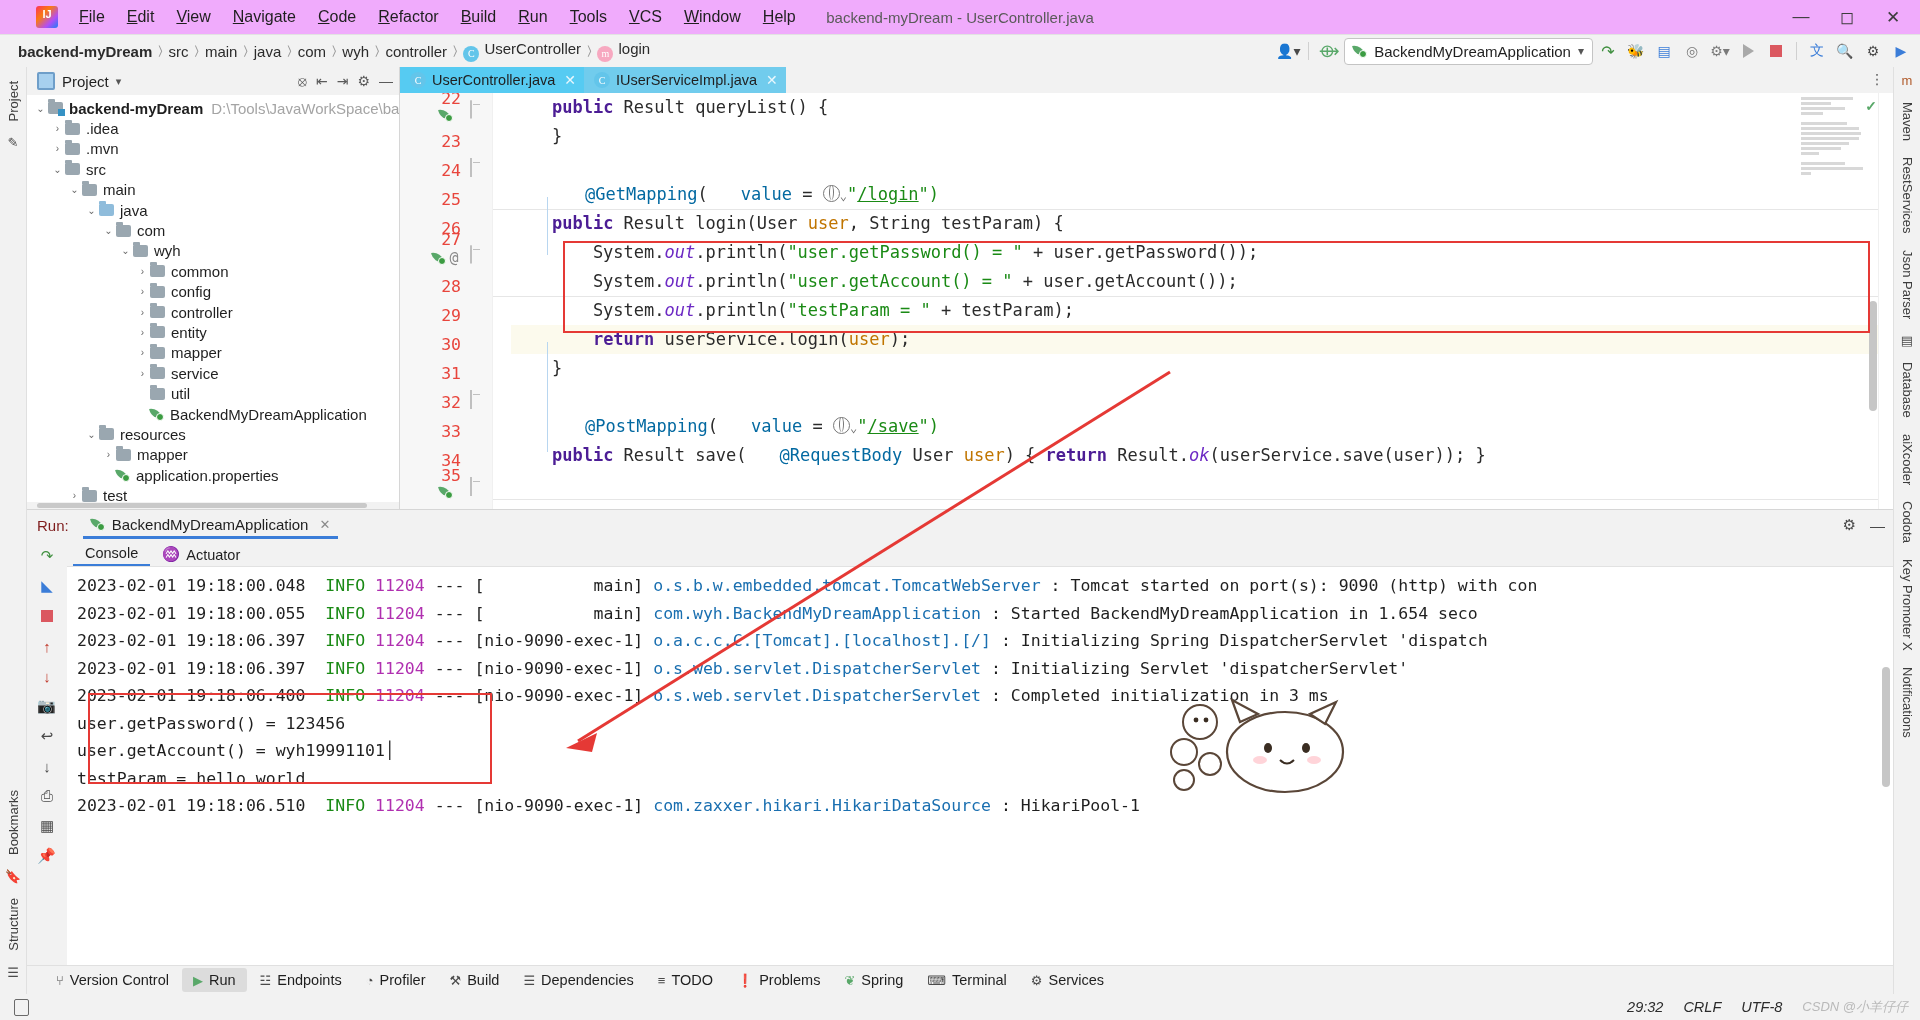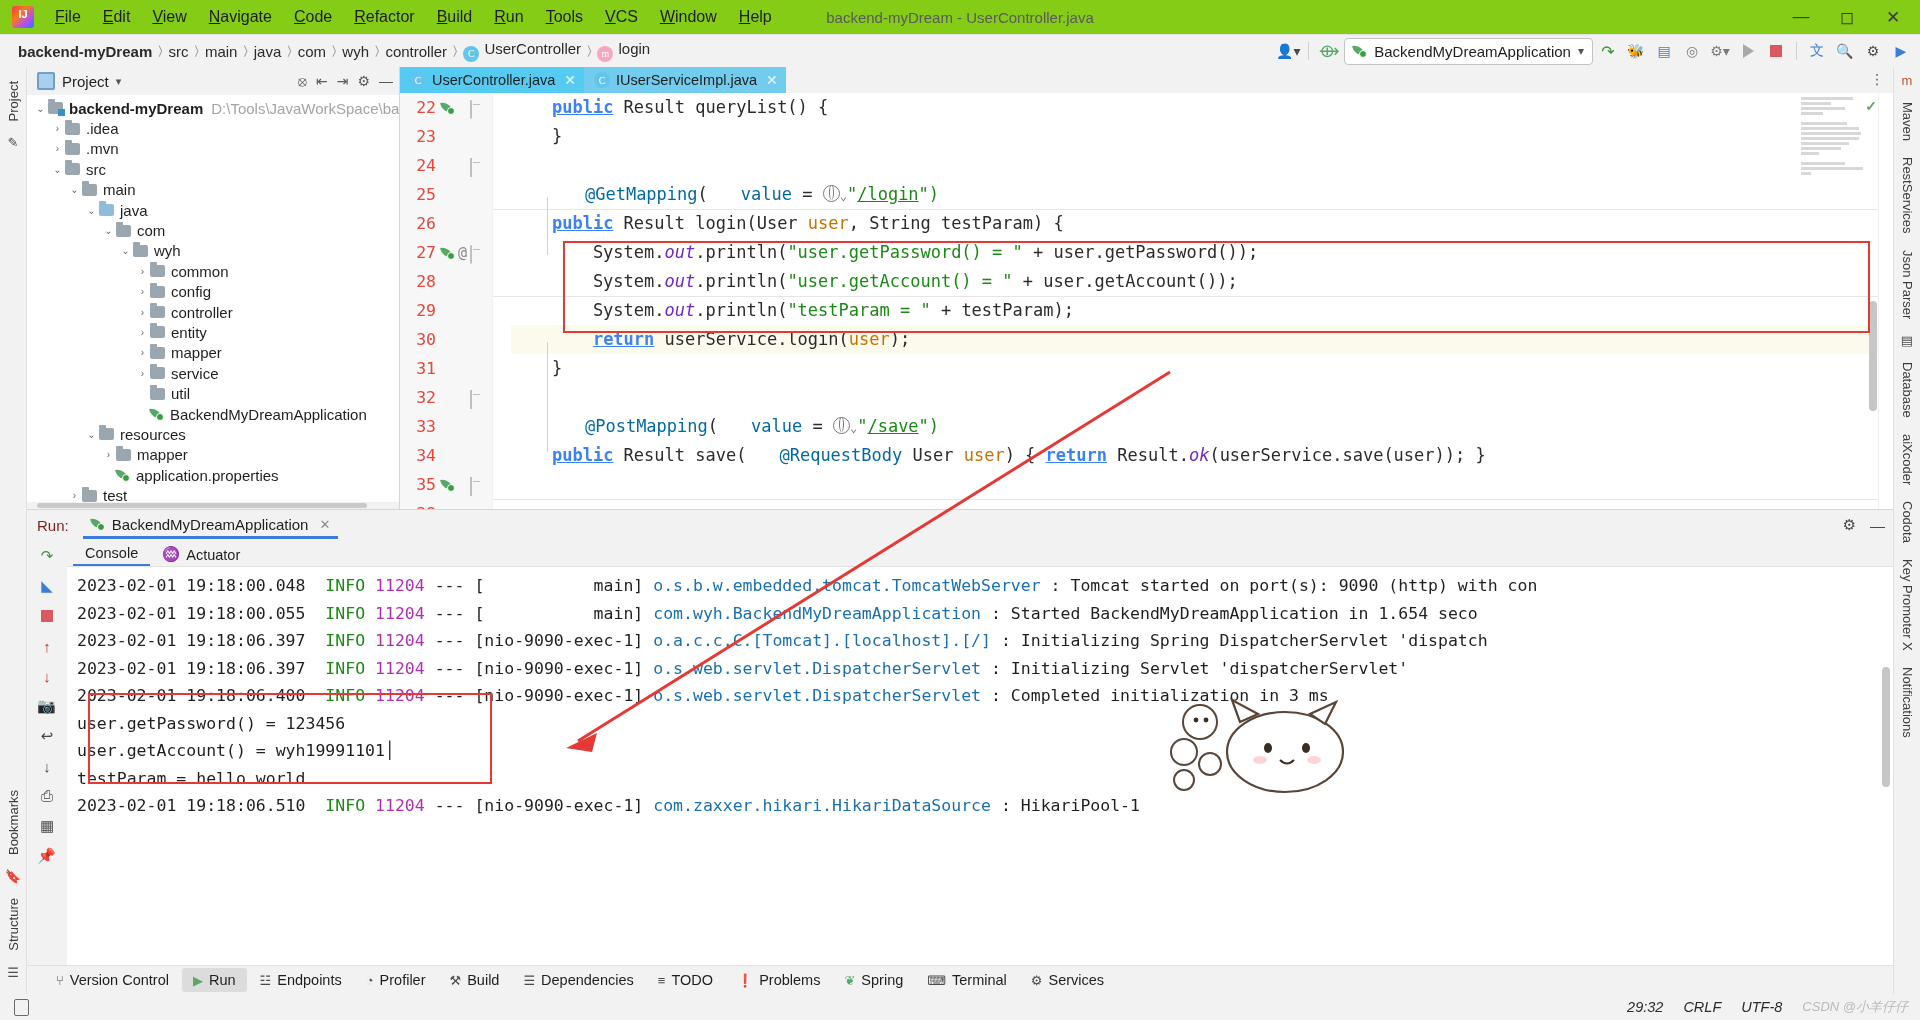--- a/index.html
+++ b/index.html
@@ -5,21 +5,21 @@
   html,body{margin:0;padding:0;}
   body{
     width:1920px;height:1020px;overflow:hidden;
     font-family:"Liberation Sans", sans-serif;
     font-size:16px;color:#1f1f1f;background:#f2f2f2;
     -webkit-font-smoothing:antialiased;
   }
   .app{position:relative;width:1920px;height:1020px;display:flex;flex-direction:column;background:#f2f2f2;}
 
   
-  .titlebar{height:34px;background:#84cc16;display:flex;align-items:center;border-bottom:1px solid #e2e2e2;flex:none;position:relative;}
+  .titlebar{height:34px;background:#f0abfc;display:flex;align-items:center;border-bottom:1px solid #e2e2e2;flex:none;position:relative;padding-left:24px;}
   .ij-logo{width:22px;height:22px;margin:0 10px 0 12px;border-radius:3px;
       background:linear-gradient(135deg,#fe315d 0%,#f97a12 35%,#b24df7 70%,#1b7ff6 100%);
       position:relative;flex:none;}
   .ij-logo:after{content:"IJ";position:absolute;left:0;right:0;top:2px;text-align:center;color:#fff;font-size:11px;font-weight:bold;font-family:"Liberation Sans",sans-serif;}
   .menu{display:flex;align-items:center;gap:0px;}
   .menu-item{padding:4px 11px;font-size:16px;color:#1f1f1f;cursor:default;}
   .menu-item .mn{text-decoration:underline;}
   .win-title{position:absolute;left:0;right:0;text-align:center;font-size:15px;color:#5a5a5a;pointer-events:none;}
   .win-btns{margin-left:auto;display:flex;align-items:center;padding-right:4px;}
   .win-btn{width:46px;height:32px;display:flex;align-items:center;justify-content:center;color:#3c3c3c;font-size:17px;}
@@ -81,33 +81,33 @@
   .tabs{height:26px;background:#f2f2f2;display:flex;align-items:stretch;flex:none;}
   .tab{display:flex;align-items:center;gap:6px;padding:0 8px 0 10px;font-size:14.5px;color:#1f1f1f;background:#5fc8ef;}
   .tab.active{background:#56cbf2;}
   .tab.inactive{background:#71cced;}
   .tab .x{color:#e9f7fd;font-size:14px;margin-left:3px;}
   .tabs-fill{flex:1;background:#f2f2f2;position:relative;}
   .tabs-more{position:absolute;right:8px;top:4px;color:#5a5a5a;font-size:14px;letter-spacing:1px;}
 
   .code-area{flex:1;display:flex;min-height:0;position:relative;overflow:hidden;background:#fff;}
   .gutter{width:92px;background:#f7f7f7;flex:none;position:relative;border-right:1px solid #f0f0f0;}
-  .gline{height:29px;display:flex;align-items:center;justify-content:flex-start;padding-right:6px;position:relative;}
+  .gline{height:29px;display:flex;align-items:center;justify-content:flex-end;padding-right:6px;position:relative;flex-direction:column;}
   .gnum{width:36px;text-align:right;color:#e8453c;font-family:"DejaVu Sans Mono",monospace;font-size:16.5px;}
   .gmark{margin-left:5px;display:flex;align-items:center;gap:3px;}
   .at-sym{color:#8a8a8a;font-size:15px;font-family:"DejaVu Sans Mono",monospace;}
   .fold{position:absolute;right:10px;top:8px;width:12px;height:13px;}
   .fold .shape{width:11px;height:9px;border:1px solid #c0c0c0;background:#fff;position:relative;}
   .fold.open .shape{border-radius:0 0 5px 5px;}
   .fold .shape:after{content:"";position:absolute;left:2px;top:3px;width:7px;height:1px;background:#c0c0c0;}
 
   .codelines{flex:1;position:relative;min-width:0;padding-left:18px;}
   .cline{height:29px;line-height:29px;white-space:pre;font-family:"DejaVu Sans Mono",monospace;font-size:17px;color:#1f1f1f;}
   .cline.hl{background:#fcfaed;}
-  .kw{color:#3b82f6;font-weight:bold;text-decoration:underline;}
+  .kw{color:#4c1d95;font-weight:bold;}
   .str{color:#1a8a15;}
   .ann{color:#0369a1;margin-left:33px;}
   .fld{color:#6d2ac4;font-style:italic;}
   .warn{color:#c07500;}
   .ident{color:#2b2b2b;}
   .link{color:#1a8a15;text-decoration:underline;}
   .sep-line{position:absolute;left:0;right:0;height:1px;background:#e6e6e6;}
   .indent-guide{position:absolute;width:1px;background:#b8d6f0;}
   .globe{display:inline-block;width:15px;height:15px;border:1.6px solid #777;border-radius:50%;vertical-align:-2px;position:relative;}
   .globe:after{content:"";position:absolute;left:5px;top:-1px;width:3px;height:15px;border-left:1.4px solid #777;border-right:1.4px solid #777;border-radius:50%;}

